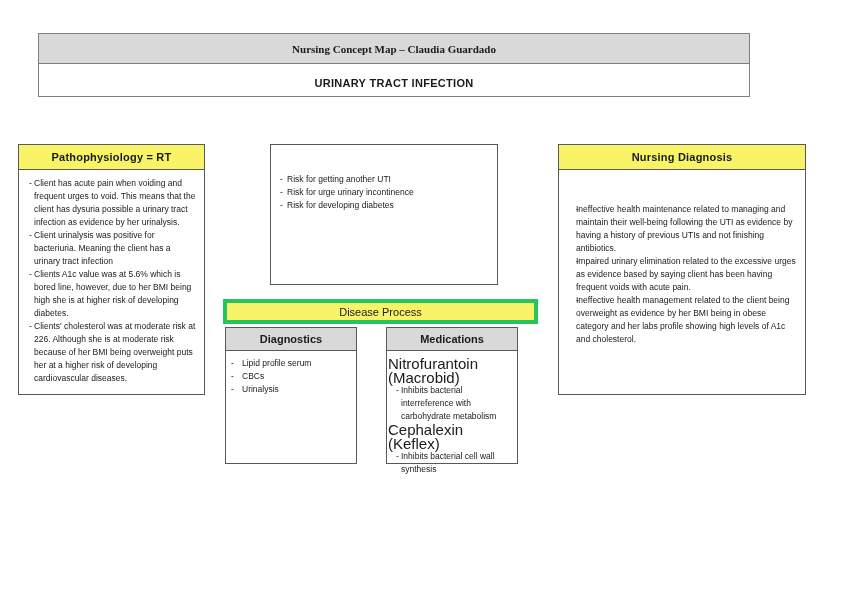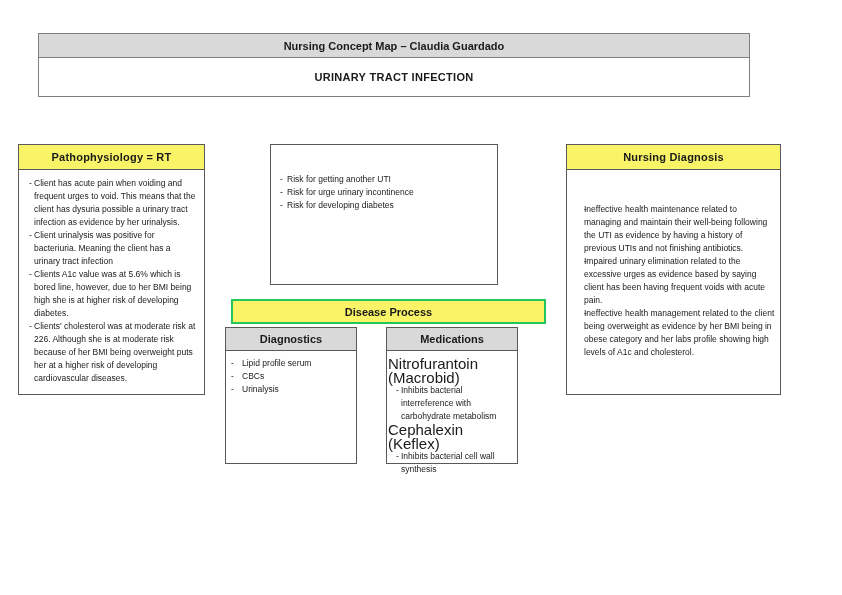--- a/index.html
+++ b/index.html
@@ -38,48 +38,48 @@
     justify-content:center;
   }
   .body-text { font-size:8.5px; line-height:13px; }
   .bullet { display:flex; }
   .dash { flex:none; }
   .btxt { flex:1; }
 
   
   #title-box { left:38px; top:33px; width:712px; height:64px; border:1px solid #7f7f7f; background:#fff; }
   #title-row1 {
-    height:24px; background:#d9d9d9; border-bottom:1px solid #7f7f7f;
+    height:30px; background:#d9d9d9; border-bottom:1px solid #7f7f7f;
     display:flex; align-items:center; justify-content:center;
-    font-weight:bold; font-size:11px;
+    font-weight:bold; font-size:11px;font-family:Liberation Serif, serif;
   }
   #title-row2 {
     height:38px; display:flex; align-items:center; justify-content:center;
     font-weight:bold; font-size:11px; letter-spacing:0.3px;
   }
 
   
   #patho-box { left:18px; top:144px; width:187px; height:251px; }
   #patho-body { padding:7px 6px 0 0; }
   #patho-body .dash { width:15px; padding-left:10px; }
 
   
   #risks-box { left:270px; top:144px; width:228px; height:141px; }
   #risks-body { padding:28px 6px 0 0; }
   #risks-body .dash { width:16px; padding-left:9px; }
 
   
-  #diagnosis-box { left:558px; top:144px; width:215px; height:251px;margin-left:8px; }
+  #diagnosis-box { left:558px; top:144px; width:248px; height:251px; }
   #diagnosis-body { padding:33px 5px 0 0; }
   #diagnosis-body .dash { width:15px; padding-left:17px; }
 
   
-  #disease-hdr-box { left:223px; top:299px; width:315px; height:25px; border:2px solid #22c55e;
+  #disease-hdr-box { left:223px; top:299px; width:315px; height:25px; border:4px solid #22c55e;
     background:#f9f467; display:flex; align-items:center; justify-content:center;
-    font-weight:bold; font-size:11px;margin-left:8px; }
+    font-weight:normal; font-size:11px; }
   #diagnostics-box { left:225px; top:327px; width:132px; height:137px; }
   #diagnostics-body { padding:6px 3px 0 0; }
   #diagnostics-body .dash { width:16px; padding-left:5px; }
   #medications-box { left:386px; top:327px; width:132px; height:137px; }
   #medications-body { padding:6px 1px 0 1px; }
   #medications-body .drug-name { font-size:15px; line-height:13.5px; }
   #medications-body .dash { width:13px; padding-left:8px; }
 </style>
 </head>
 <body>

